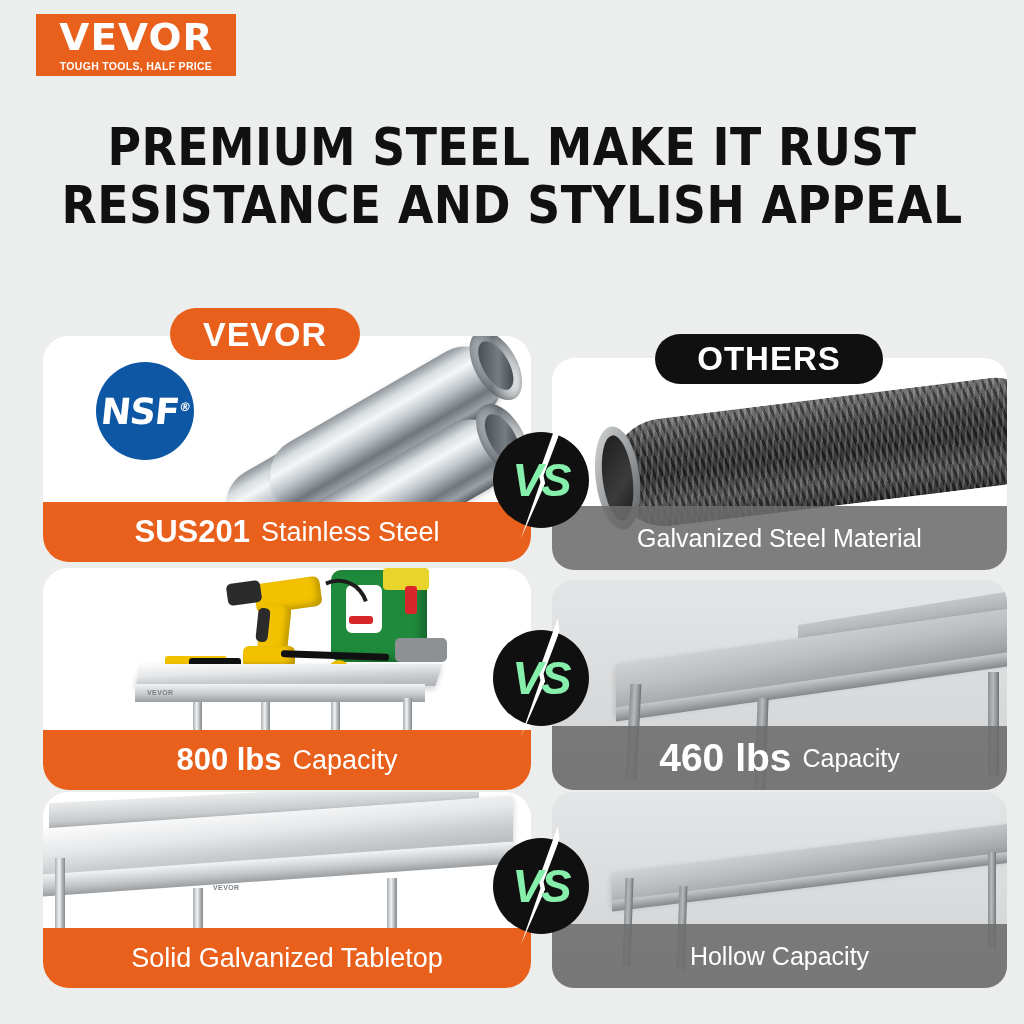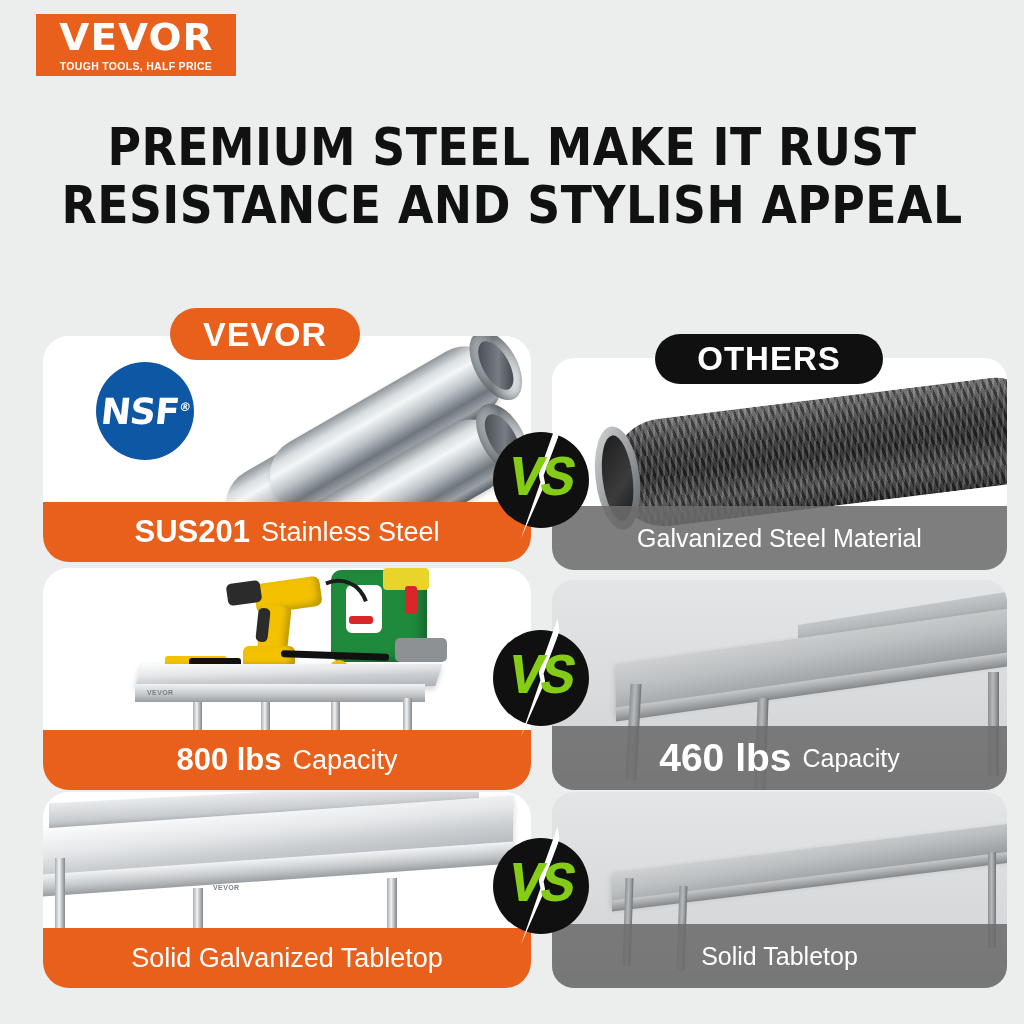--- a/index.html
+++ b/index.html
@@ -74,22 +74,22 @@
     font-size:33px;letter-spacing:1px;
   }
 
   
   .vs{
     position:absolute;width:96px;height:96px;border-radius:50%;
     background:#101010;z-index:60;
   }
   .vs-text{
     position:absolute;inset:0;display:flex;align-items:center;
-    justify-content:center;color:#84cc16;font-weight:bold;font-size:57px;
-    font-style:italic;letter-spacing:-2px;font-family:Liberation Mono, monospace;
+    justify-content:center;color:#86efac;font-weight:bold;font-size:46px;
+    font-style:italic;letter-spacing:-2px;font-family:Liberation Sans, sans-serif;
   }
   .bolt{
     position:absolute;left:44px;top:-14px;width:9px;height:124px;
     background:#ffffff;transform:rotate(16deg);
     clip-path:polygon(40% 0,100% 10%,58% 46%,100% 52%,10% 100%,46% 52%,0 46%);
   }
   .vs1{left:493px;top:432px;}
   .vs2{left:493px;top:630px;}
   .vs3{left:493px;top:838px;}
 
@@ -320,21 +320,21 @@
 
   <div class="panel right row3r">
     <div class="tblwrap bg-gray">
       <div class="tabletop dull" style="left:60px;top:56px;width:400px;height:34px;transform:skewY(-7deg);"></div>
       <div class="edge dull" style="left:60px;top:84px;width:400px;height:11px;transform:skewY(-7deg);"></div>
       <div class="leg dull" style="left:72px;top:86px;height:88px;width:8px;transform:rotate(2deg);"></div>
       <div class="leg dull" style="left:126px;top:94px;height:84px;width:8px;transform:rotate(2deg);"></div>
       <div class="leg dull" style="left:436px;top:60px;height:96px;width:8px;"></div>
     </div>
     <div class="cap gray">
-      <span>Solid Tabletop</span>
+      <span>Hollow Capacity</span>
     </div>
   </div>
 
 </div>
 
 <div class="badge badge-ours">
   <span>VEVOR</span>
 </div>
 <div class="badge badge-others">
   <span>OTHERS</span>

